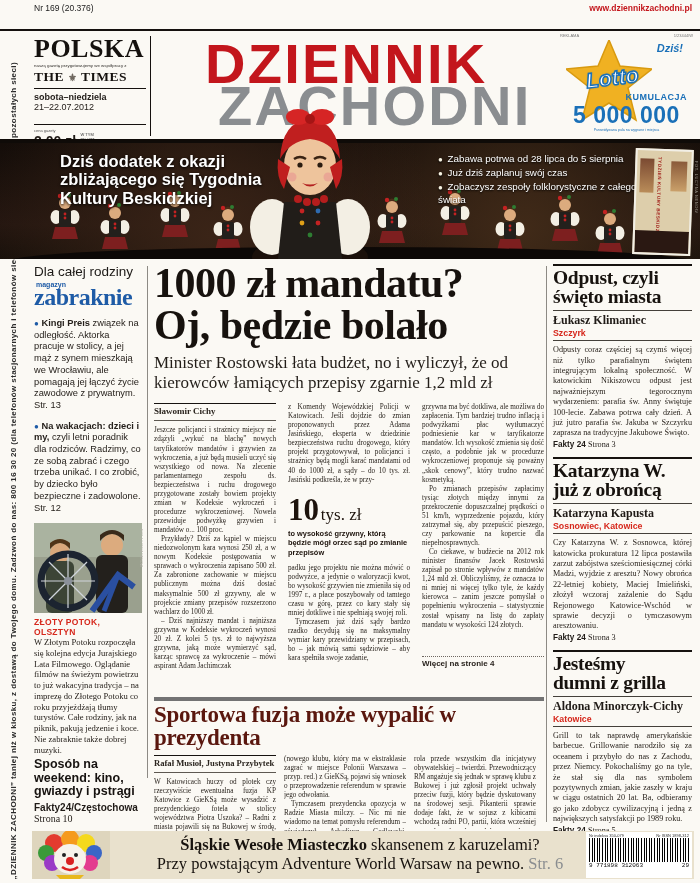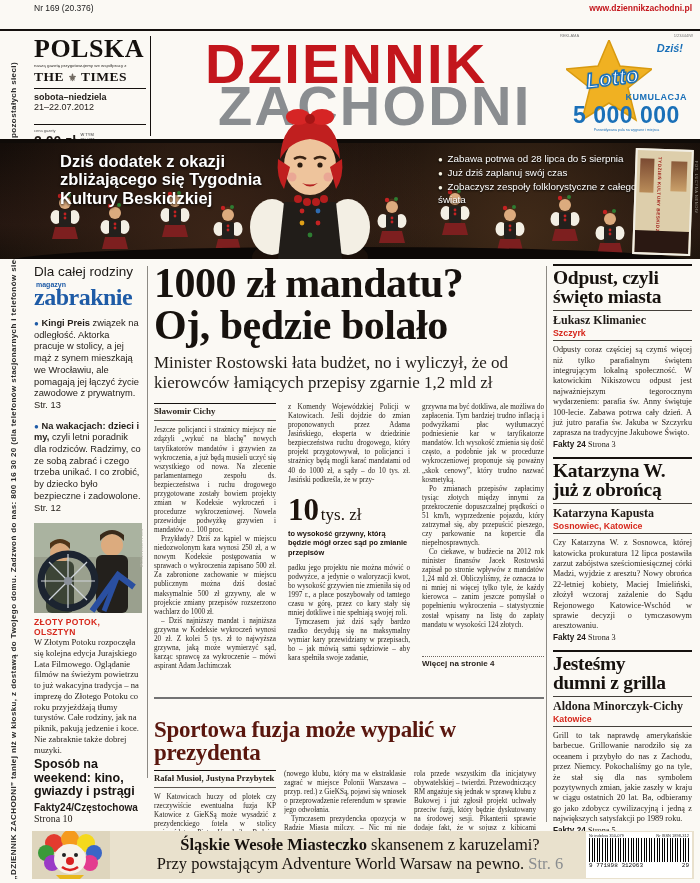--- a/index.html
+++ b/index.html
@@ -127,21 +127,21 @@
   .ra-text{font-family:"Liberation Serif","DejaVu Serif",serif;font-size:8.2px;line-height:1.27;text-align:justify;color:#2a241e;margin-top:4px;}
   .ra-src{font-size:8.2px;margin-top:1px;}
   .ra-src b{font-weight:bold;}
   .ra-src .pg{font-family:"Liberation Serif","DejaVu Serif",serif;}
   #america{border-top:1px solid #44403a;padding-top:5px;}
   #america-kicker{font-weight:bold;font-size:12.5px;color:#16120f;}
   #america-h{font-weight:bold;font-size:13.5px;line-height:1.12;color:#d6281c;margin-top:2px;}
   #america-h .pg{color:#8a8d90;font-weight:normal;}
 
   
-  #sport{position:absolute;left:154px;top:697px;width:390px;border-top:2px solid #737373;padding-top:19px;}
+  #sport{position:absolute;left:154px;top:697px;width:390px;border-top:4px solid #737373;padding-top:2px;}
   #sport-h{font-family:"Liberation Serif","DejaVu Serif",serif;font-weight:bold;font-size:23px;line-height:1;
       letter-spacing:-.3px;color:#5a170e;}
   #sport-cols{display:flex;gap:8px;margin-top:6px;}
   .scol-text{height:74px;overflow:hidden;}
   #sport .author-block{font-size:8.6px;}
 
   
   #bottomstrip{position:absolute;left:32px;top:831px;width:662px;height:48px;background:#e9e1cd;display:flex;align-items:center;}
   #clown{flex:0 0 78px;height:48px;}
   #bottom-h{flex:1;text-align:center;font-family:"Liberation Serif","DejaVu Serif",serif;font-size:16.5px;line-height:1.15;color:#17120e;margin-left:24px;}

